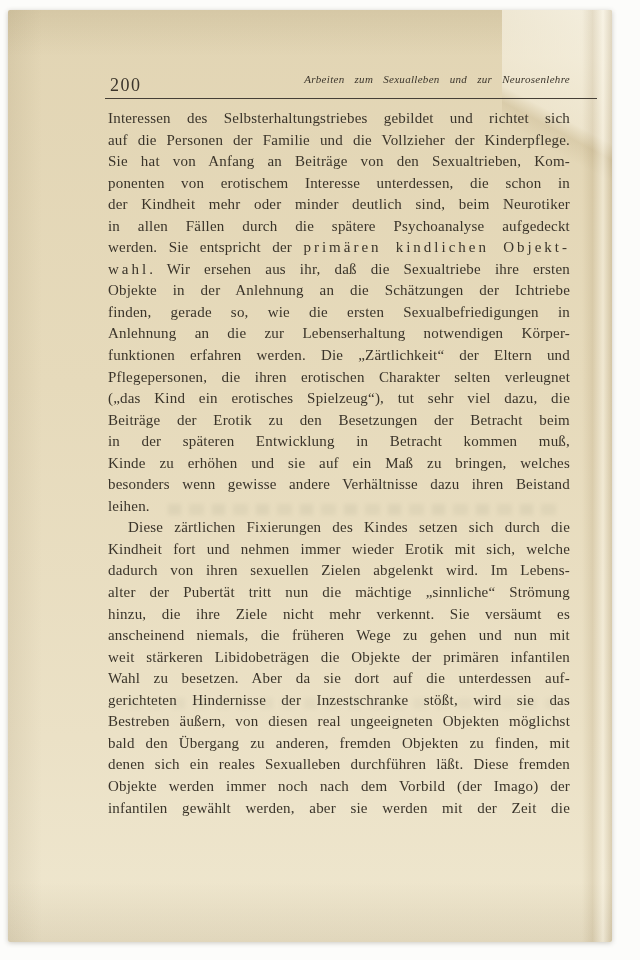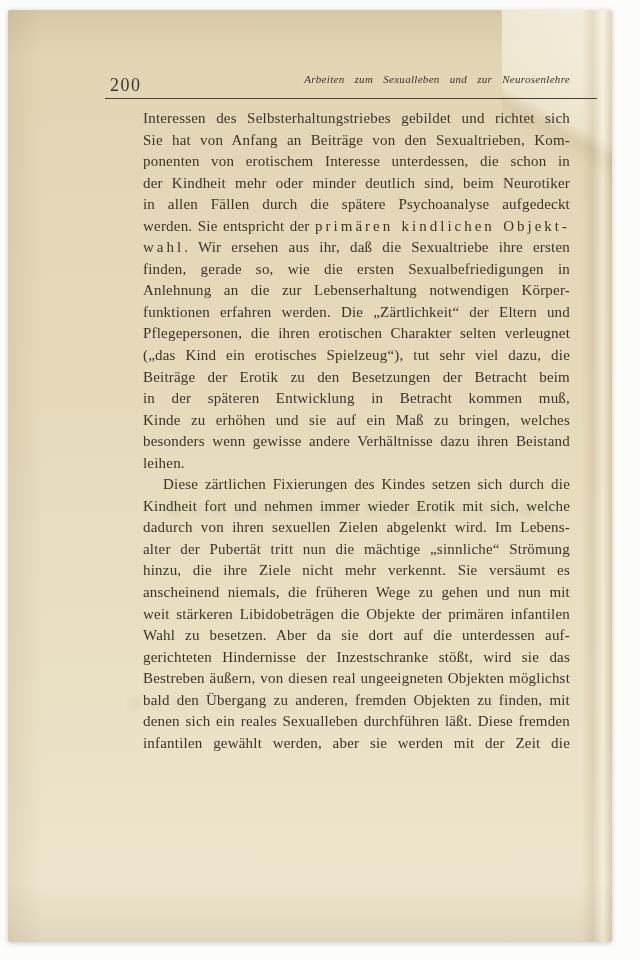--- a/index.html
+++ b/index.html
@@ -79,21 +79,20 @@
     font-size: 15px;
     line-height: 21.55px;
     letter-spacing: 0.2px;
     color: #3a342a;
   }
   .line {
     text-align: justify;
     text-align-last: justify;
     height: 21.55px;
     overflow: hidden;
-    margin-left: 35px;
   }
   .line.align-left {
     text-align: left;
     text-align-last: left;
   }
   .line.indent { text-indent: 20px; }
   .sperr { letter-spacing: 3px; }
   
   .ghost {
     position: absolute;
@@ -120,26 +119,28 @@
 
     <div class="page-header">
       <span class="page-number">200</span>
       <span class="running-head">Arbeiten zum Sexualleben und zur Neurosenlehre</span>
     </div>
 
     <div class="header-rule"></div>
 
     <div class="text-block">
         <div class="line"><span>Interessen des Selbsterhaltungstriebes gebildet und richtet sich</span></div>
+        <div class="line"><span>auf die Personen der Familie und die Vollzieher der Kinderpflege.</span></div>
         <div class="line"><span>Sie hat von Anfang an Beiträge von den Sexualtrieben, Kom-</span></div>
         <div class="line"><span>ponenten von erotischem Interesse unterdessen, die schon in</span></div>
         <div class="line"><span>der Kindheit mehr oder minder deutlich sind, beim Neurotiker</span></div>
         <div class="line"><span>in allen Fällen durch die spätere Psychoanalyse aufgedeckt</span></div>
         <div class="line"><span>werden. Sie entspricht der </span><span class="sperr">primären kindlichen Objekt-</span></div>
         <div class="line"><span class="sperr">wahl</span><span>. Wir ersehen aus ihr, daß die Sexualtriebe ihre ersten</span></div>
+        <div class="line"><span>Objekte in der Anlehnung an die Schätzungen der Ichtriebe</span></div>
         <div class="line"><span>finden, gerade so, wie die ersten Sexualbefriedigungen in</span></div>
         <div class="line"><span>Anlehnung an die zur Lebenserhaltung notwendigen Körper-</span></div>
         <div class="line"><span>funktionen erfahren werden. Die „Zärtlichkeit“ der Eltern und</span></div>
         <div class="line"><span>Pflegepersonen, die ihren erotischen Charakter selten verleugnet</span></div>
         <div class="line"><span>(„das Kind ein erotisches Spielzeug“), tut sehr viel dazu, die</span></div>
         <div class="line"><span>Beiträge der Erotik zu den Besetzungen der Betracht beim</span></div>
         <div class="line"><span>in der späteren Entwicklung in Betracht kommen muß,</span></div>
         <div class="line"><span>Kinde zu erhöhen und sie auf ein Maß zu bringen, welches</span></div>
         <div class="line"><span>besonders wenn gewisse andere Verhältnisse dazu ihren Beistand</span></div>
         <div class="line align-left"><span>leihen.</span></div>
@@ -148,19 +149,20 @@
         <div class="line"><span>dadurch von ihren sexuellen Zielen abgelenkt wird. Im Lebens-</span></div>
         <div class="line"><span>alter der Pubertät tritt nun die mächtige „sinnliche“ Strömung</span></div>
         <div class="line"><span>hinzu, die ihre Ziele nicht mehr verkennt. Sie versäumt es</span></div>
         <div class="line"><span>anscheinend niemals, die früheren Wege zu gehen und nun mit</span></div>
         <div class="line"><span>weit stärkeren Libidobeträgen die Objekte der primären infantilen</span></div>
         <div class="line"><span>Wahl zu besetzen. Aber da sie dort auf die unterdessen auf-</span></div>
         <div class="line"><span>gerichteten Hindernisse der Inzestschranke stößt, wird sie das</span></div>
         <div class="line"><span>Bestreben äußern, von diesen real ungeeigneten Objekten möglichst</span></div>
         <div class="line"><span>bald den Übergang zu anderen, fremden Objekten zu finden, mit</span></div>
         <div class="line"><span>denen sich ein reales Sexualleben durchführen läßt. Diese fremden</span></div>
+        <div class="line"><span>Objekte werden immer noch nach dem Vorbild (der Imago) der</span></div>
         <div class="line"><span>infantilen gewählt werden, aber sie werden mit der Zeit die</span></div>
       </div>
 
     <div class="ghost ghost-1"></div>
     <div class="ghost ghost-2"></div>
   </div>
 </div>
 
 </body></html>

